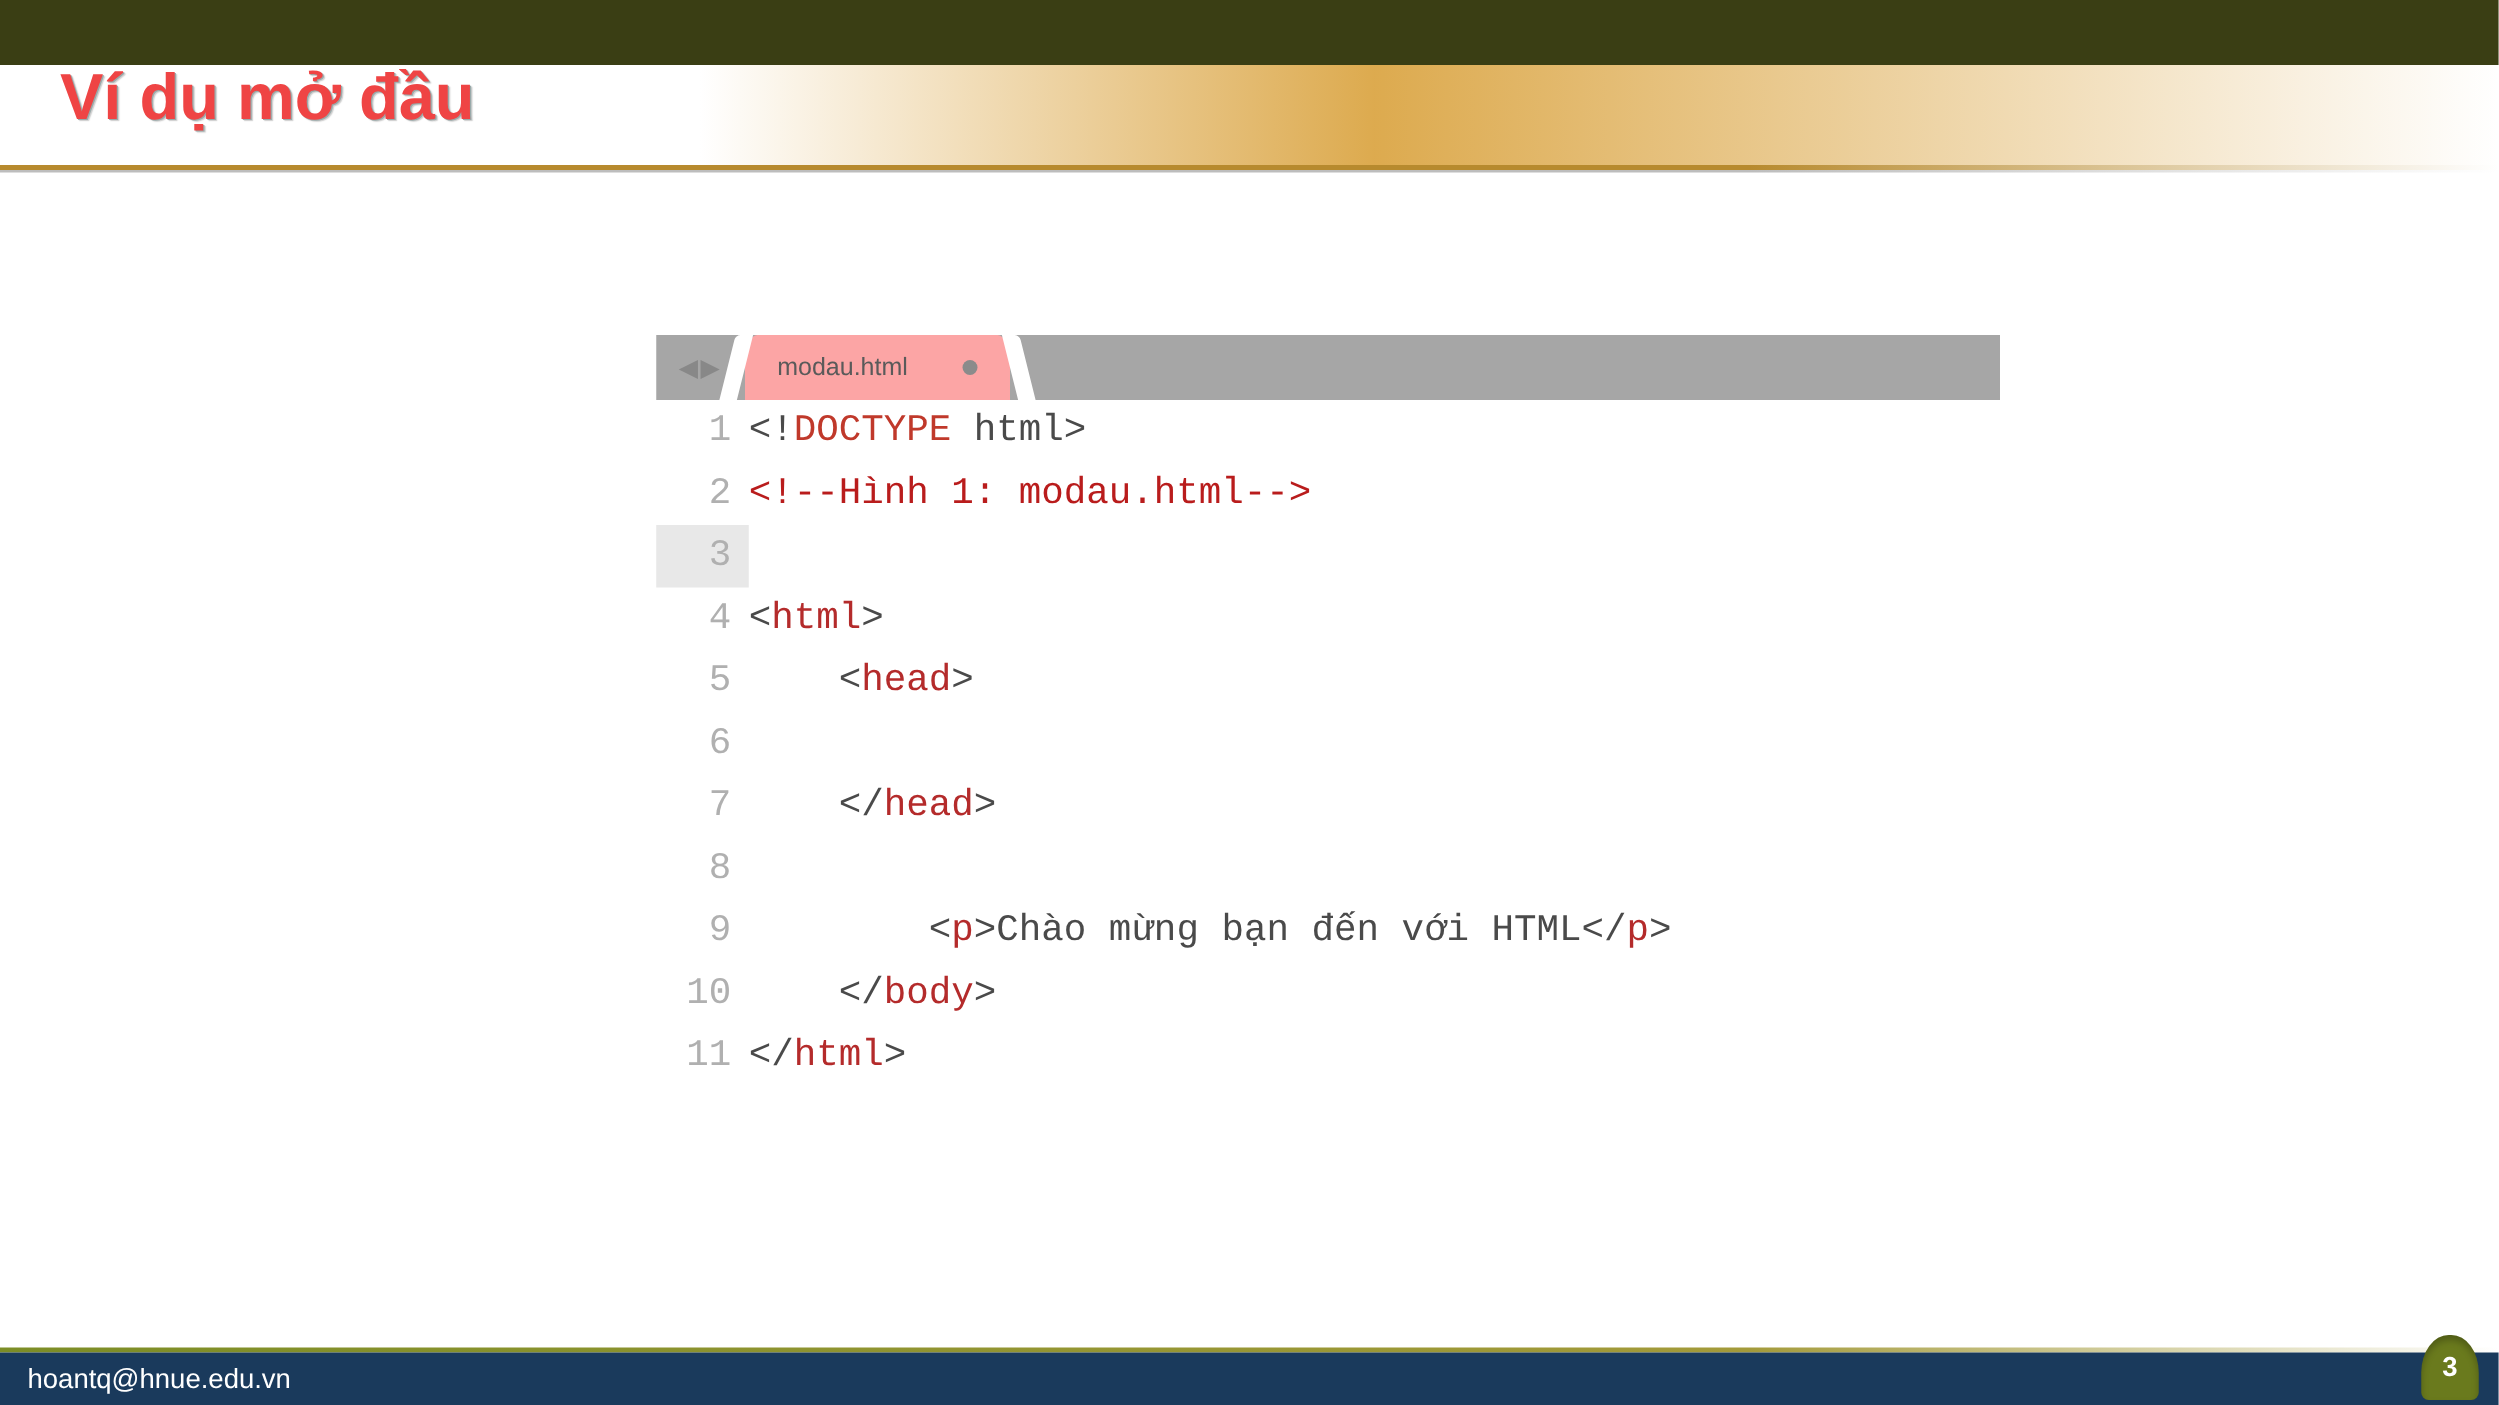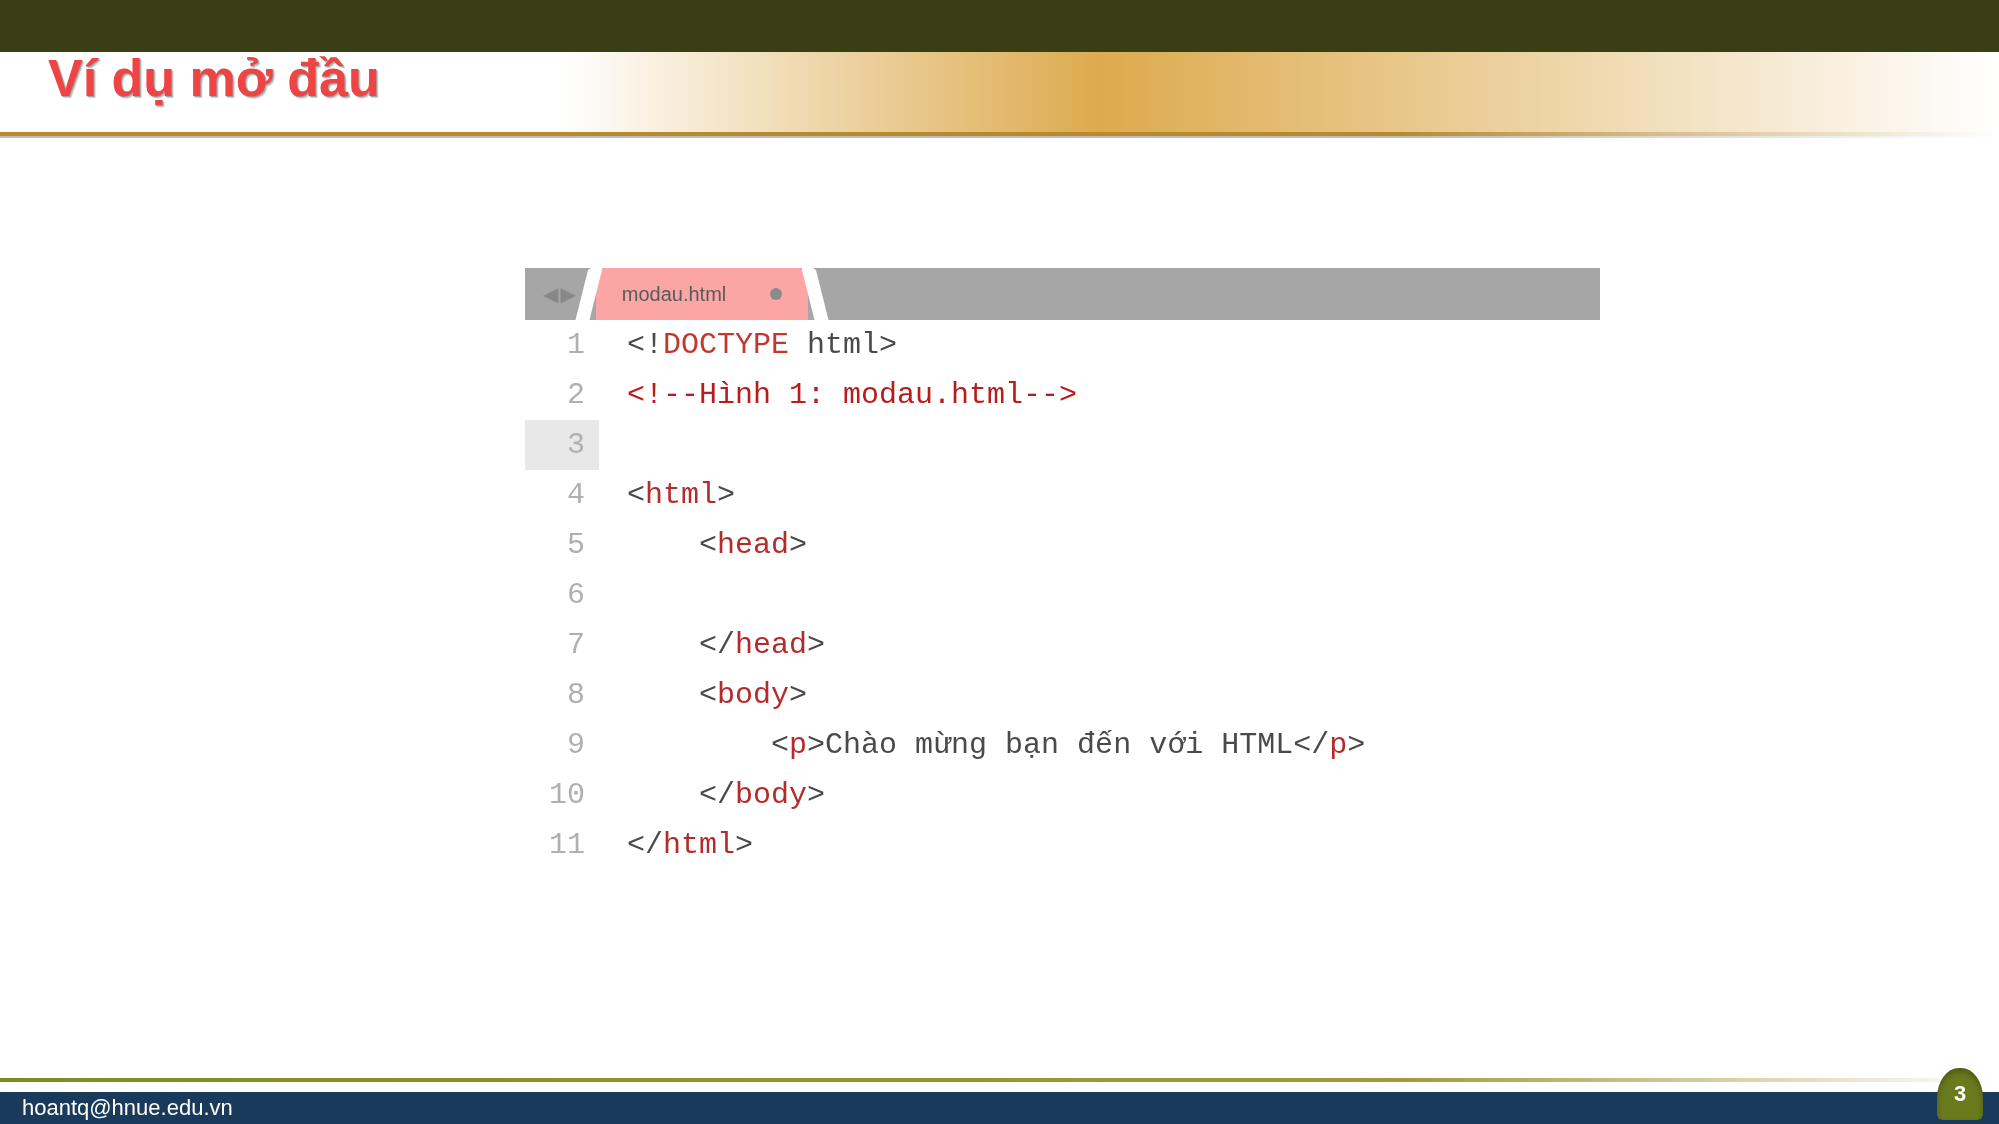--- a/index.html
+++ b/index.html
@@ -131,40 +131,39 @@
     text-align: right;
     padding-right: 14px;
     color: #b0b0b0;
     user-select: none;
     flex: 0 0 74px;
   }
   .code {
     white-space: pre;
     color: #4a4a4a;
     position: relative;
-    margin-left: 28px;
   }
   .c-default { color: #4a4a4a; }
   .c-punct   { color: #4a4a4a; }
   .c-doctype { color: #c0392b; }
   .c-tag     { color: #b42b2b; }
   .c-comment { color: #b91c1c; }
 
   .cursor {
     display:inline-block;
     width:2px;
     height:34px;
     background:#000;
     vertical-align:-6px;
     margin-left:1px;
   }
   .footer-band {
     position: absolute;
     left: 0; right: 0; bottom: 0;
-    height: 32px;
+    height: 42px;
     background: #1a3a5c;
     display: flex;
     align-items: center;
     padding-left: 22px;
     color: #ffffff;
     font-size: 22px;
   }
   .footer-top-line {
     position: absolute;
     left: 0; right: 0; bottom: 42px;
@@ -229,21 +228,20 @@
       </div>
       <div class="code-line">
         <div class="gutter">6</div>
       </div>
       <div class="code-line">
         <div class="gutter">7</div>
         <div class="code"><span class="c-default">    </span><span class="c-punct">&lt;/</span><span class="c-tag">head</span><span class="c-punct">&gt;</span></div>
       </div>
       <div class="code-line">
         <div class="gutter">8</div>
-        <div class="code"><span class="c-default">    </span><span class="c-punct">&lt;</span><span class="c-tag">body</span><span class="c-punct">&gt;</span></div>
       </div>
       <div class="code-line">
         <div class="gutter">9</div>
         <div class="code"><span class="c-default">        </span><span class="c-punct">&lt;</span><span class="c-tag">p</span><span class="c-punct">&gt;</span><span class="c-default">Chào mừng bạn đến với HTML</span><span class="c-punct">&lt;/</span><span class="c-tag">p</span><span class="c-punct">&gt;</span></div>
       </div>
       <div class="code-line">
         <div class="gutter">10</div>
         <div class="code"><span class="c-default">    </span><span class="c-punct">&lt;/</span><span class="c-tag">body</span><span class="c-punct">&gt;</span></div>
       </div>
       <div class="code-line">

